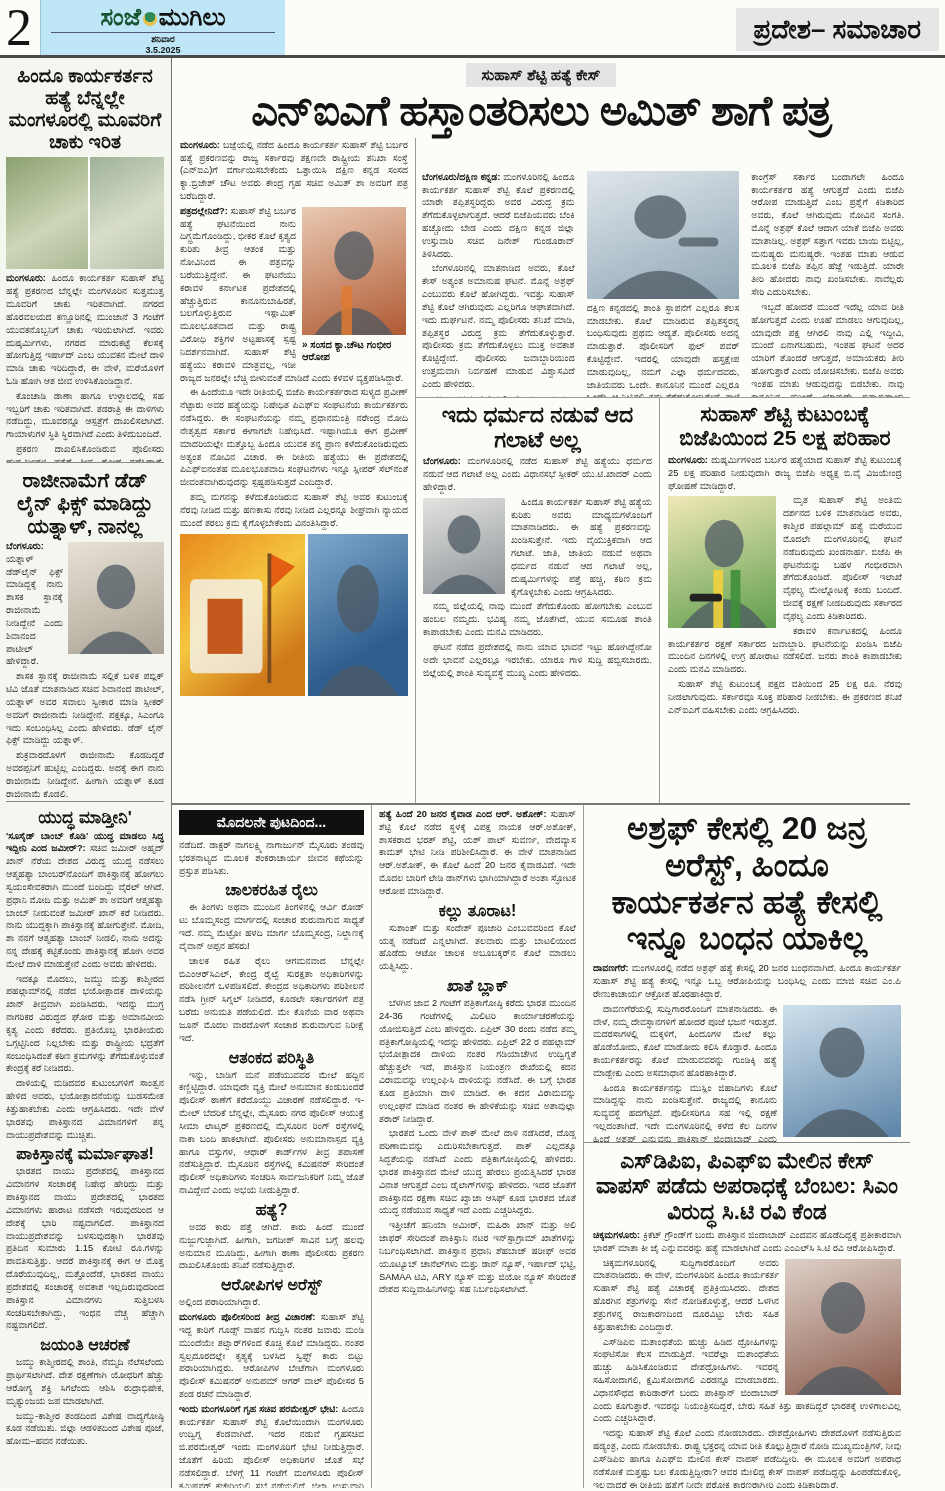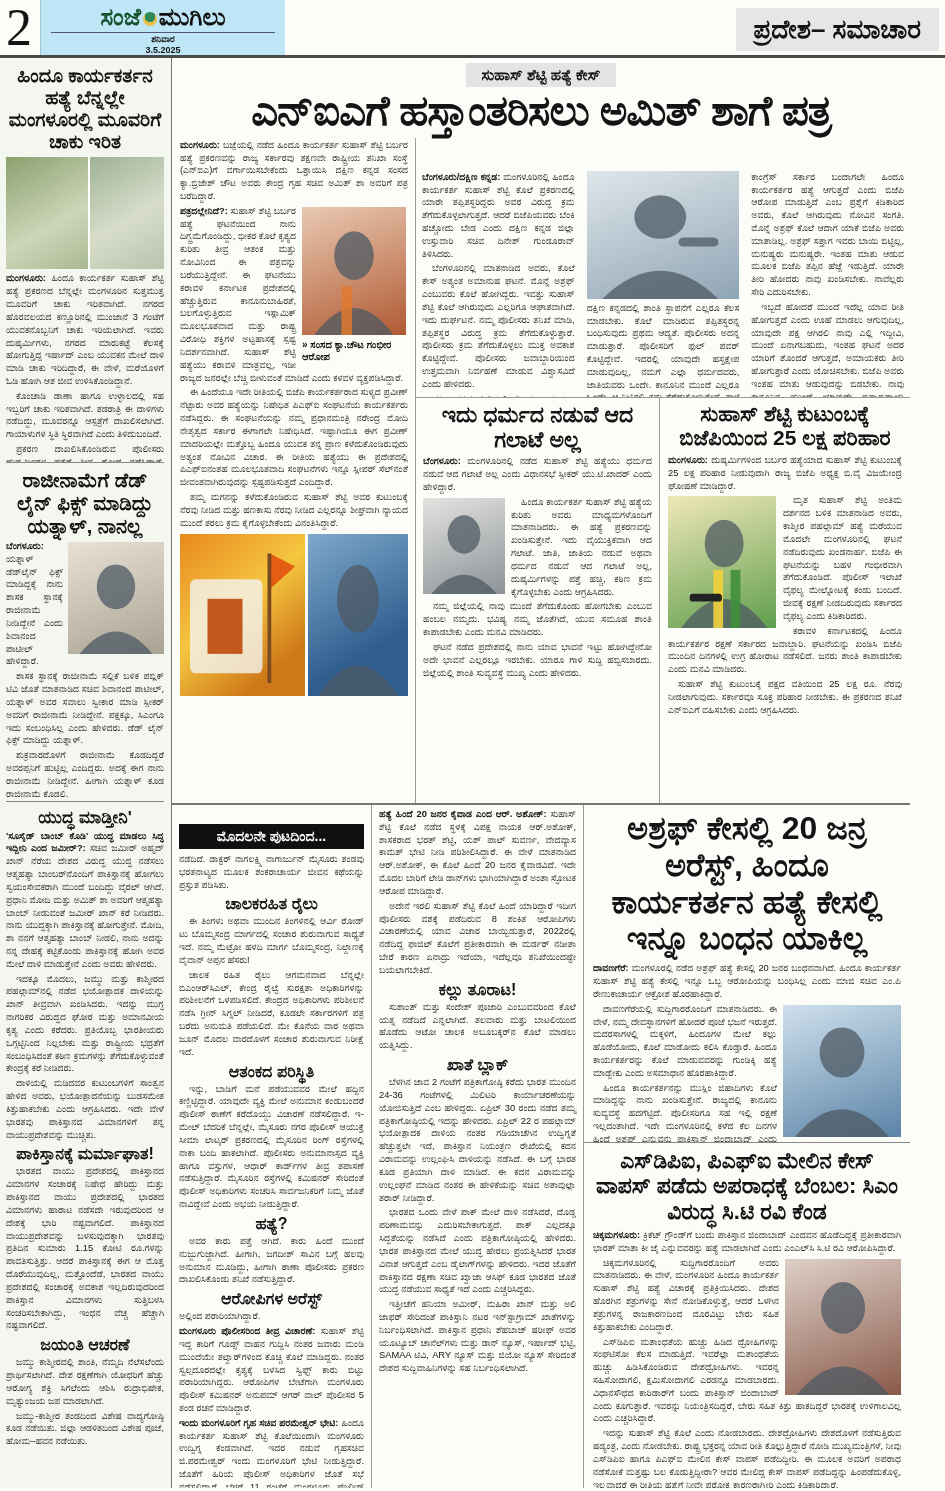--- a/index.html
+++ b/index.html
@@ -77,21 +77,21 @@
   .two-stories { flex:1; display:flex; overflow:hidden; }
   .khader-story { width:244px; border-right:1px solid #999; padding:3px 7px; overflow:hidden; }
   .comp-story { flex:1; padding:3px 8px; overflow:hidden; }
   
   .col2 { width:200px; border-right:1px solid #999; padding:3px 7px; overflow:hidden; }
   .col3 { width:212px; border-right:1px solid #999; padding:3px 7px; overflow:hidden; }
   .rightb { flex:1; display:flex; flex-direction:column; overflow:hidden; }
   .ashraf { height:338px; border-bottom:1px solid #888; padding:3px 9px; overflow:hidden; }
   .ctravi { flex:1; padding:3px 9px; overflow:hidden; }
   .banner { background:#101010; color:#fff; font-weight:bold; font-size:14px;
-            text-align:center; padding:4px 2px; margin:16px 0 4px; }
+            text-align:center; padding:4px 2px; margin:2px 0 4px; }
   .hl-knife { font-size:19px; padding:2px 0; }
   .hl-resign { font-size:20px; padding:2px 0; }
   .hl-jameer { font-size:17px; padding:2px 0; }
   .hl-khader { font-size:22px; padding:1px 0 3px; }
   .hl-comp { font-size:21px; padding:1px 0 4px; }
   .hl-ashraf { font-size:32px; padding:2px 0 5px; }
   .hl-ctravi { font-size:22px; padding:2px 0 5px; }
   .clear { clear:both; }
 </style>
 </head>
@@ -271,21 +271,20 @@
           <div class="sub">ಹತ್ಯೆ?</div>
           <p>ಅವರ ಕಾರು ಪತ್ತೆ ಆಗಿದೆ. ಕಾರು ಹಿಂದೆ ಮುಂದೆ ನುಜ್ಜುಗುಜ್ಜಾಗಿದೆ. ಹೀಗಾಗಿ, ಜಗದೀಶ್ ಸಾವಿನ ಬಗ್ಗೆ ಹಲವು ಅನುಮಾನ ಮೂಡಿದ್ದು, ಹೀಗಾಗಿ ಠಾಣಾ ಪೊಲೀಸರು ಪ್ರಕರಣ ದಾಖಲಿಸಿಕೊಂಡು ತನಿಖೆ ನಡೆಸುತ್ತಿದ್ದಾರೆ.</p>
           <div class="sub">ಆರೋಪಿಗಳ ಅರೆಸ್ಟ್</div>
           <p class="noindent">ಅಲ್ಲಿಂದ ಪರಾರಿಯಾಗಿದ್ದಾರೆ.</p>
           <p class="noindent"><b class="dl">ಮಂಗಳೂರು ಪೊಲೀಸರಿಂದ ತೀವ್ರ ವಿಚಾರಣೆ:</b> <span>ಸುಹಾಸ್ ಶೆಟ್ಟಿ ಇದ್ದ ಕಾರಿಗೆ ಗೂಡ್ಸ್ ವಾಹನ ಗುದ್ದಿಸಿ ನಂತರ ಜವಾರು ಮಂಡಿ ಮುಂದೆಯೇ ತಲ್ವಾರ್‌ಗಳಿಂದ ಕೊಚ್ಚಿ ಕೊಲೆ ಮಾಡಿದ್ದರು. ನಂತರ ಸ್ವಲ್ಪದೂರದಲ್ಲೇ ಕೃತ್ಯಕ್ಕೆ ಬಳಸಿದ ಸ್ವಿಫ್ಟ್ ಕಾರು ಬಿಟ್ಟು ಪರಾರಿಯಾಗಿದ್ದರು. ಆರೋಪಿಗಳ ಬೇಟೆಗಾಗಿ ಮಂಗಳೂರು ಪೊಲೀಸ್ ಕಮಿಷನರ್ ಅನುಪಮ್ ಆಗರ್ ವಾಲ್ ಪೊಲೀಸರ 5 ತಂಡ ರಚನೆ ಮಾಡಿದ್ದಾರೆ.</span></p>
           <p class="noindent"><b class="dl">ಇಂದು ಮಂಗಳೂರಿಗೆ ಗೃಹ ಸಚಿವ ಪರಮೇಶ್ವರ್ ಭೇಟಿ:</b> <span>ಹಿಂದೂ ಕಾರ್ಯಕರ್ತ ಸುಹಾಸ್ ಶೆಟ್ಟಿ ಕೊಲೆಯಿಂದಾಗಿ ಮಂಗಳೂರು ಉದ್ವಿಗ್ನ ಕೆಂಡವಾಗಿದೆ. ಇದರ ನಡುವೆ ಗೃಹಸಚಿವ ಜಿ.ಪರಮೇಶ್ವರ್ ಇಂದು ಮಂಗಳೂರಿಗೆ ಭೇಟಿ ನೀಡುತ್ತಿದ್ದಾರೆ. ಜೊತೆಗೆ ಹಿರಿಯ ಪೊಲೀಸ್ ಅಧಿಕಾರಿಗಳ ಜೊತೆ ಸಭೆ ನಡೆಸಲಿದ್ದಾರೆ. ಬೆಳಗ್ಗೆ 11 ಗಂಟೆಗೆ ಮಂಗಳೂರು ಪೊಲೀಸ್ ಕಮಿಷನರ್ ಕಚೇರಿಯಲ್ಲಿ ಸಭೆ ನಡೆಯಲಿದೆ. ಜಿಲ್ಲಾ ಉಸ್ತುವಾರಿ ಸಚಿವ ದಿನೇಶ್ ಗುಂಡೂರಾವ್ ಕೂಡ ಭಾಗಿಯಾಗಲಿದ್ದಾರೆ.</span></p>
         </div>
 
         <div class="col3 body-text">
           <p class="noindent"><b class="dl">ಹತ್ಯೆ ಹಿಂದೆ 20 ಜನರ ಕೈವಾಡ ಎಂದ ಆರ್. ಅಶೋಕ್:</b> <span>ಸುಹಾಸ್ ಶೆಟ್ಟಿ ಕೊಲೆ ನಡೆದ ಸ್ಥಳಕ್ಕೆ ವಿಪಕ್ಷ ನಾಯಕ ಆರ್.ಅಶೋಕ್, ಶಾಸಕರಾದ ಭರತ್ ಶೆಟ್ಟಿ, ಯಶ್ ಪಾಲ್ ಸುವರ್ಣ, ವೇದವ್ಯಾಸ ಕಾಮತ್ ಭೇಟಿ ನೀಡಿ ಪರಿಶೀಲಿಸಿದ್ದಾರೆ. ಈ ವೇಳೆ ಮಾತನಾಡಿದ ಆರ್.ಅಶೋಕ್, ಈ ಕೊಲೆ ಹಿಂದೆ 20 ಜನರ ಕೈವಾಡವಿದೆ. ಇದೇ ಮೊದಲ ಬಾರಿಗೆ ಲೇಡಿ ಡಾನ್‌ಗಳು ಭಾಗಿಯಾಗಿದ್ದಾರೆ ಅಂತಾ ಸ್ಫೋಟಕ ಆರೋಪ ಮಾಡಿದ್ದಾರೆ.</span></p>
-          <p>ಅದೇನೆ ಇರಲಿ ಸುಹಾಸ್ ಶೆಟ್ಟಿ ಕೊಲೆ ಹಿಂದೆ ಯಾರಿದ್ದಾರೆ ಇದೀಗ ಪೊಲೀಸರು ವಶಕ್ಕೆ ಪಡೆದಿರುವ 8 ಶಂಕಿತ ಆರೋಪಿಗಳು ವಿಚಾರಣೆಯಲ್ಲಿ ಯಾವ ವಿಚಾರ ಬಾಯ್ಬಿಡುತ್ತಾರೆ, 2022ರಲ್ಲಿ ನಡೆದಿದ್ದ ಫಾಜಿಲ್ ಕೊಲೆಗೆ ಪ್ರತೀಕಾರವಾಗಿ ಈ ಮರ್ಡರ್ ನಡೀತಾ ಬೇರೆ ಕಾರಣ ಏನಾದ್ರು ಇದೆಯಾ, ಇದೆಲ್ಲವೂ ತನಿಖೆಯಿಂದಷ್ಟೇ ಬಯಲಾಗಬೇಕಿದೆ.</p>
           <div class="sub">ಕಲ್ಲು ತೂರಾಟ!</div>
           <p>ಸುಶಾಂತ್ ಮತ್ತು ಸಂದೇಶ್ ಪೂಜಾರಿ ಎಂಬುವವರಿಂದ ಕೊಲೆ ಯತ್ನ ನಡೆದಿದೆ ಎನ್ನಲಾಗಿದೆ. ತಲವಾರು ಮತ್ತು ಬಾಟಲಿಯಿಂದ ಹೊಡೆದು ಆಟೋ ಚಾಲಕ ಅಬೂಬಕ್ಕರ್‌ನ ಕೊಲೆ ಮಾಡಲು ಯತ್ನಿಸಿದ್ದು.</p>
           <div class="sub">ಖಾತೆ ಬ್ಲಾಕ್</div>
           <p>ಬೆಳಗಿನ ಜಾವ 2 ಗಂಟೆಗೆ ಪತ್ರಿಕಾಗೋಷ್ಠಿ ಕರೆದು ಭಾರತ ಮುಂದಿನ 24-36 ಗಂಟೆಗಳಲ್ಲಿ ಮಿಲಿಟರಿ ಕಾರ್ಯಾಚರಣೆಯನ್ನು ಯೋಜಿಸುತ್ತಿದೆ ಎಂಬ ಹೇಳಿದ್ದರು. ಏಪ್ರಿಲ್ 30 ರಂದು ನಡೆದ ತಮ್ಮ ಪತ್ರಿಕಾಗೋಷ್ಠಿಯಲ್ಲಿ ಇದನ್ನು ಹೇಳಿದರು. ಏಪ್ರಿಲ್ 22 ರ ಪಹಲ್ಗಾಮ್ ಭಯೋತ್ಪಾದಕ ದಾಳಿಯ ನಂತರ ಗಡಿಯಾಚೆಗಿನ ಉದ್ವಿಗ್ನತೆ ಹೆಚ್ಚುತ್ತಲೇ ಇದೆ, ಪಾಕಿಸ್ತಾನ ನಿಯಂತ್ರಣ ರೇಖೆಯಲ್ಲಿ ಕದನ ವಿರಾಮವನ್ನು ಉಲ್ಲಂಘಿಸಿ ದಾಳಿಯನ್ನು ನಡೆಸಿದೆ. ಈ ಬಗ್ಗೆ ಭಾರತ ಕೂಡ ಪ್ರತಿಯಾಗಿ ದಾಳಿ ಮಾಡಿದೆ. ಈ ಕದನ ವಿರಾಮವನ್ನು ಉಲ್ಲಂಘನೆ ಮಾಡಿದ ನಂತರ ಈ ಹೇಳಿಕೆಯನ್ನು ಸಚಿವ ಅತಾವುಲ್ಲಾ ತರಾರ್ ನೀಡಿದ್ದಾರೆ.</p>
           <p>ಭಾರತದ ಒಂದು ವೇಳೆ ಪಾಕ್ ಮೇಲೆ ದಾಳಿ ನಡೆಸಿದರೆ, ದೊಡ್ಡ ಪರಿಣಾಮವನ್ನು ಎದುರಿಸಬೇಕಾಗುತ್ತದೆ. ಪಾಕ್ ಎಲ್ಲದಕ್ಕೂ ಸಿದ್ಧತೆಯನ್ನು ನಡೆಸಿದೆ ಎಂದು ಪತ್ರಿಕಾಗೋಷ್ಠಿಯಲ್ಲಿ ಹೇಳಿದರು. ಭಾರತ ಪಾಕಿಸ್ತಾನದ ಮೇಲೆ ಯುದ್ಧ ಹೇರಲು ಪ್ರಯತ್ನಿಸಿದರೆ ಭಾರತ ವಿನಾಶ ಆಗುತ್ತದೆ ಎಂಬ ಡೈಲಾಗ್‌ಗಳನ್ನು ಹೇಳಿದರು. ಇದರ ಜೊತೆಗೆ ಪಾಕಿಸ್ತಾನದ ರಕ್ಷಣಾ ಸಚಿವ ಖ್ವಾಜಾ ಆಸಿಫ್ ಕೂಡ ಭಾರತದ ಜೊತೆ ಯುದ್ಧ ನಡೆಯುವ ಸಾಧ್ಯತೆ ಇದೆ ಎಂದು ಎಚ್ಚರಿಸಿದ್ದರು.</p>
           <p>ಇತ್ತೀಚೆಗೆ ಹನಿಯಾ ಅಮೀರ್, ಮಹಿರಾ ಖಾನ್ ಮತ್ತು ಅಲಿ ಜಾಫರ್ ಸೇರಿದಂತೆ ಪಾಕಿಸ್ತಾನಿ ನಟರ ಇನ್‌ಸ್ಟಾಗ್ರಾಮ್ ಖಾತೆಗಳನ್ನು ನಿರ್ಬಂಧಿಸಲಾಗಿದೆ. ಪಾಕಿಸ್ತಾನ ಪ್ರಧಾನಿ ಶೆಹಬಾಜ್ ಷರೀಫ್ ಅವರ ಯೂಟ್ಯೂಬ್ ಚಾನೆಲ್‌ಗಳು ಮತ್ತು ಡಾನ್ ನ್ಯೂಸ್, ಇರ್ಷಾದ್ ಭಟ್ಟಿ, SAMAA ಟಿವಿ, ARY ನ್ಯೂಸ್ ಮತ್ತು ಜಿಯೋ ನ್ಯೂಸ್ ಸೇರಿದಂತೆ ದೇಶದ ಸುದ್ದಿವಾಹಿನಿಗಳನ್ನು ಸಹ ನಿರ್ಬಂಧಿಸಲಾಗಿದೆ.</p>
         </div>
 
         <div class="rightb">
           <div class="ashraf body-text">

